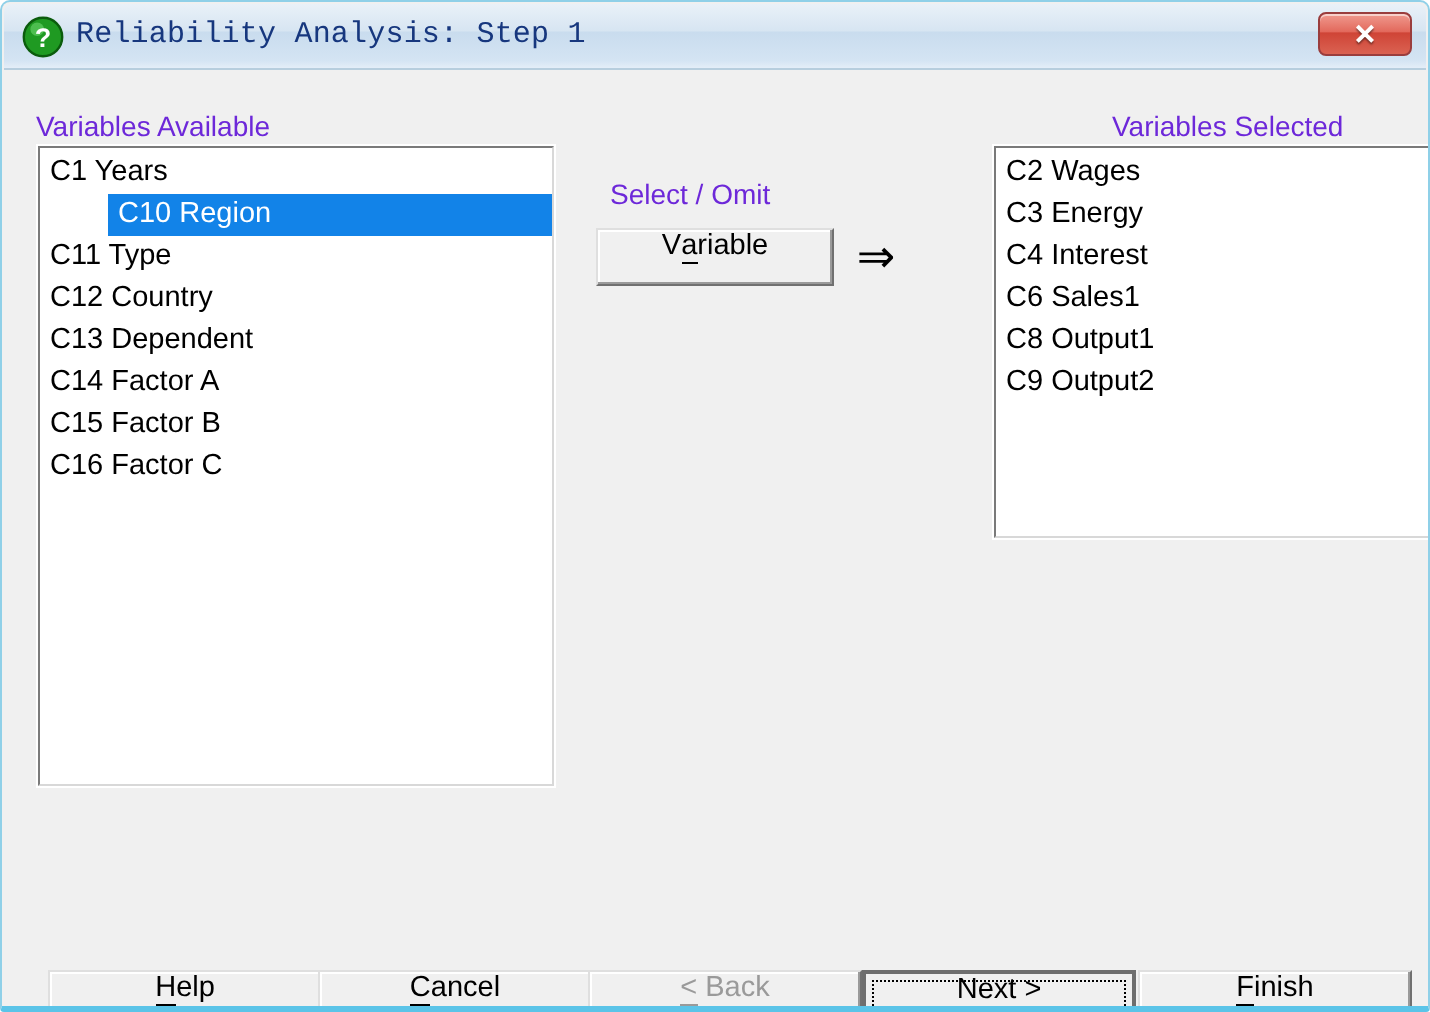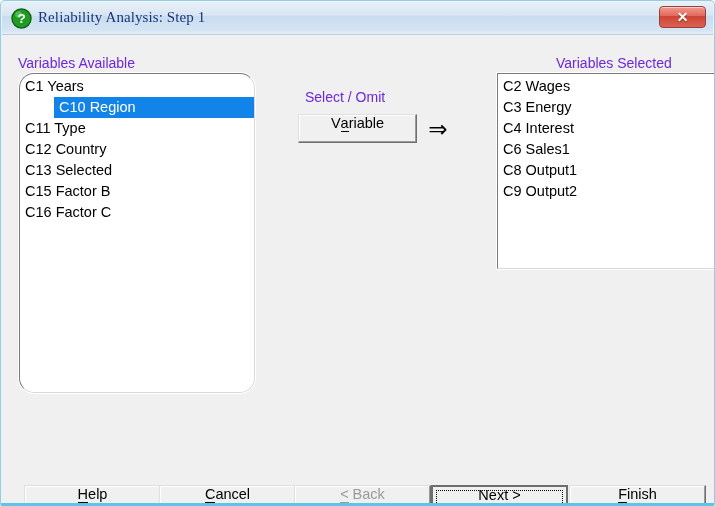--- a/index.html
+++ b/index.html
@@ -45,21 +45,21 @@
     left: 9px; top: 6px;
     width: 21px; height: 21px;
   }
   #title-text {
     position: absolute;
     left: 36px; top: 7px;
     font-size: 15px;
     color: #17377e;
     letter-spacing: 0.1px;
     white-space: nowrap;
-    font-family: Liberation Serif, serif;
+    font-family: Liberation Mono, monospace;
   }
   #close-btn {
     position: absolute;
     right: 7px; top: 4px;
     width: 47px; height: 22px;
     box-sizing: border-box;
     border: 1px solid #9a3d3d;
     border-radius: 4px;
     background: linear-gradient(to bottom,
                 #f09a8f 0%, #e2685b 45%, #cf4436 47%, #da6252 100%);
@@ -213,26 +213,27 @@
     <div id="title-text">Reliability Analysis: Step 1</div>
 
     <div id="close-btn">
       <div id="close-x">✕</div>
     </div>
   </div>
 
   <div id="client">
 
     <div class="grp-label" style="left:16px; top:20px;">Variables Available</div>
-    <div class="listbox" id="available-list" style="left:17px; top:38px; width:236px; height:320px;border-radius:15px;">
+    <div class="listbox" id="available-list" style="left:17px; top:38px; width:258px; height:320px;">
         <div class="li">C1 Years</div>
         <div class="li sel">C10 Region</div>
         <div class="li">C11 Type</div>
         <div class="li">C12 Country</div>
-        <div class="li">C13 Selected</div>
+        <div class="li">C13 Dependent</div>
+        <div class="li">C14 Factor A</div>
         <div class="li">C15 Factor B</div>
         <div class="li">C16 Factor C</div>
       </div>
 
     <div class="grp-label" id="select-omit-label">Select / Omit</div>
 
     <div class="btn" id="variable-btn">
       <span class="lbl"><span>V</span><span class="acc">a</span><span>riable</span></span>
     </div>
 

